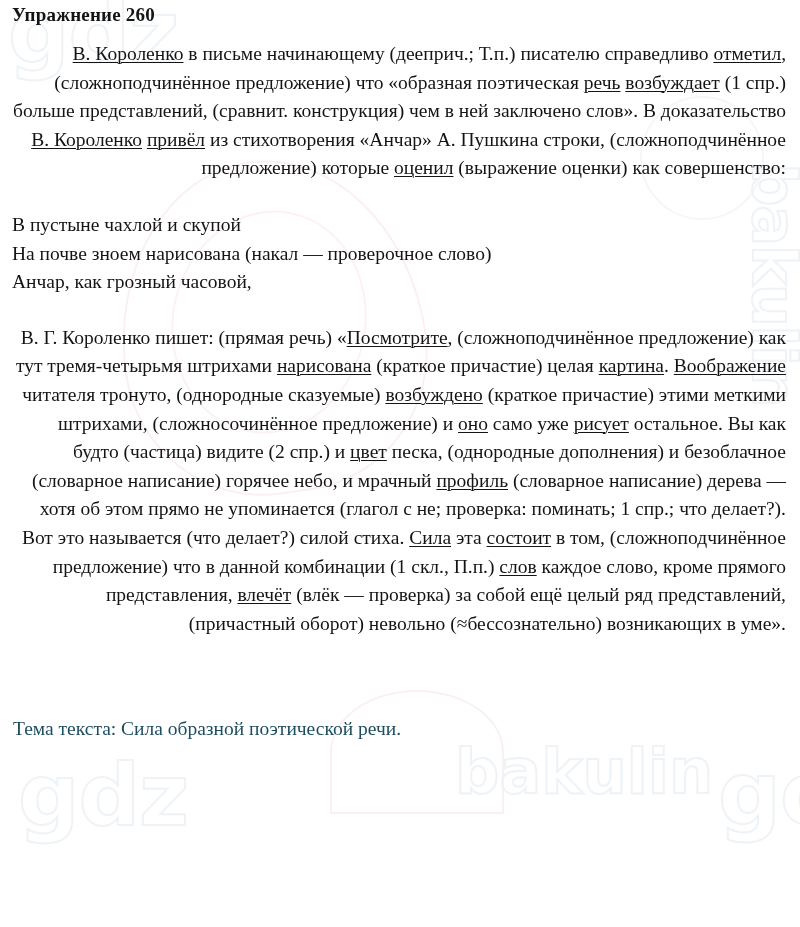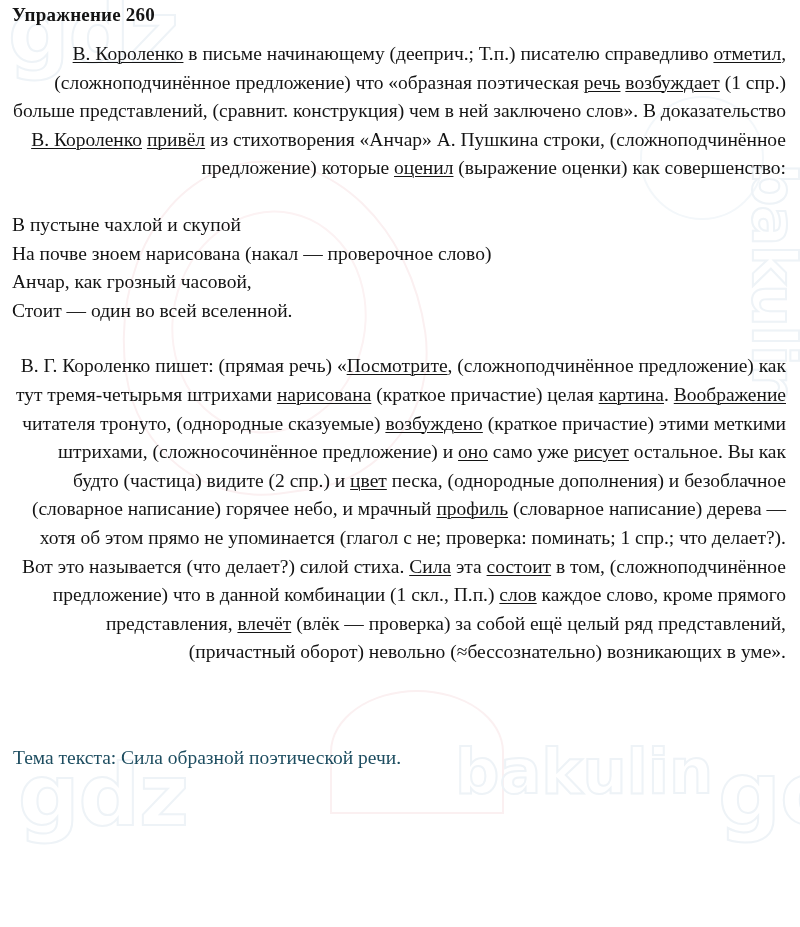--- a/index.html
+++ b/index.html
@@ -142,21 +142,20 @@
   <h1 class="ex-title">Упражнение 260</h1>
 
   <p class="para"><u class="mark">В. Короленко</u> в письме начинающему (дееприч.; Т.п.) писателю справедливо <u class="mark">отметил</u>, (сложноподчинённое предложение) что «образная поэтическая <u class="mark">речь</u> <u class="mark">возбуждает</u> (1 спр.) больше представлений, (сравнит. конструкция) чем в ней заключено слов». В доказательство <u class="mark">В. Короленко</u> <u class="mark">привёл</u> из стихотворения «Анчар» А. Пушкина строки, (сложноподчинённое предложение) которые <u class="mark">оценил</u> (выражение оценки) как совершенство:</p>
 
   <div class="gap-lg"></div>
 
   <div class="poem">
     <div>В пустыне чахлой и скупой</div>
     <div>На почве зноем нарисована (накал — проверочное слово)</div>
     <div>Анчар, как грозный часовой,</div>
-    <div>Стоит — один во всей вселенной.</div>
   </div>
 
   <div class="gap-md"></div>
 
   <p class="para">В. Г. Короленко пишет: (прямая речь) «<u class="mark">Посмотрите</u>, (сложноподчинённое предложение) как тут тремя-четырьмя штрихами <u class="mark">нарисована</u> (краткое причастие) целая <u class="mark">картина</u>. <u class="mark">Воображение</u> читателя тронуто, (однородные сказуемые) <u class="mark">возбуждено</u> (краткое причастие) этими меткими штрихами, (сложносочинённое предложение) и <u class="mark">оно</u> само уже <u class="mark">рисует</u> остальное. Вы как будто (частица) видите (2 спр.) и <u class="mark">цвет</u> песка, (однородные дополнения) и безоблачное (словарное написание) горячее небо, и мрачный <u class="mark">профиль</u> (словарное написание) дерева — хотя об этом прямо не упоминается (глагол с не; проверка: поминать; 1 спр.; что делает?). Вот это называется (что делает?) силой стиха. <u class="mark">Сила</u> эта <u class="mark">состоит</u> в том, (сложноподчинённое предложение) что в данной комбинации (1 скл., П.п.) <u class="mark">слов</u> каждое слово, кроме прямого представления, <u class="mark">влечёт</u> (влёк — проверка) за собой ещё целый ряд представлений, (причастный оборот) невольно (≈бессознательно) возникающих в уме».</p>
 
   <div class="gap-lg" style="height:76px"></div>
 
   <p class="accent">Тема текста: Сила образной поэтической речи.</p>
 

